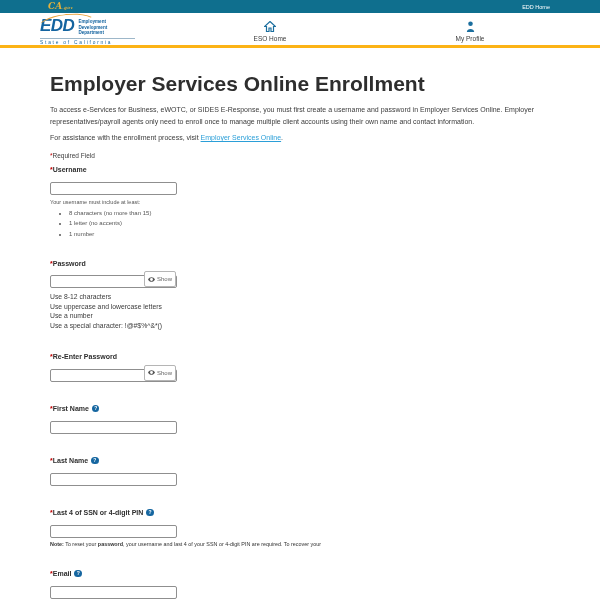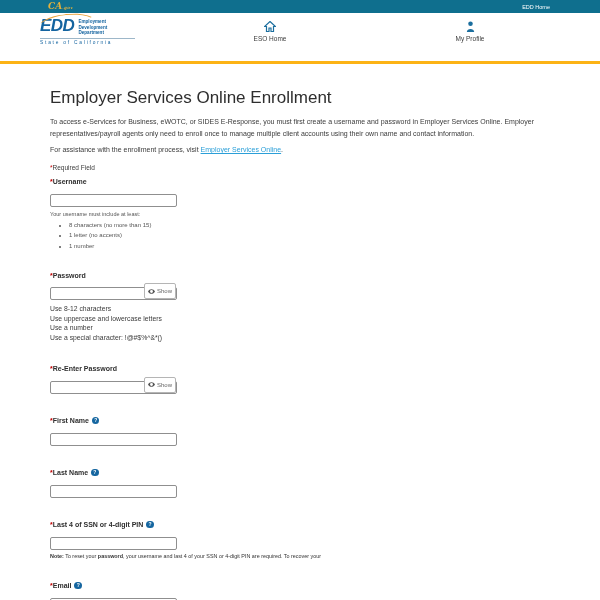--- a/index.html
+++ b/index.html
@@ -8,21 +8,21 @@
 
   
   .topbar { height:13px; background:#0f6f8e; display:flex; align-items:center;
     justify-content:space-between; padding:0 50px 0 48px; }
   .ca-logo { font-family:"DejaVu Serif", serif; font-style:italic; font-weight:bold;
     color:#e3b23e; font-size:9px; line-height:9px; }
   .ca-logo .gov { font-size:4px; font-style:italic; letter-spacing:.5px; }
   .topbar-link { color:#ffffff; font-size:5.5px; text-decoration:none; }
 
   
-  .header { height:48px; background:#fff; position:relative;border-radius:11px; }
+  .header { height:32px; background:#fff; position:relative;border-radius:11px; }
   .edd-logo { position:absolute; left:40px; top:4px; width:95px; }
   .edd-row { display:flex; align-items:flex-start; position:relative; }
   .edd-acronym { font-size:17px; font-weight:bold; font-style:italic;
     color:#1464a0; line-height:18px; letter-spacing:-.5px; }
   .edd-dept { margin-left:4px; font-size:4.6px; font-weight:bold; color:#1464a0;
     line-height:5.6px; padding-top:2px; }
   .edd-swoosh { position:absolute; left:-4px; top:-3px; width:62px; height:26px;
     border:1.4px solid transparent; border-top-color:#e8a33d; border-radius:50%;
     transform:rotate(-6deg); pointer-events:none; }
   .edd-state { margin-top:2px; border-top:.8px solid #9db7c9; padding-top:1.5px;
@@ -31,21 +31,21 @@
     cursor:pointer; }
   .nav-eso { left:235px; }
   .nav-profile { left:435px; }
   .nav-icon { display:block; margin:0 auto 3px; }
   .nav-label { font-size:6.5px; color:#3b3b3b; }
 
   .divider { height:3px; background:#fcb316; }
 
   
   .content { padding:24px 40px 0 50px; }
-  h1 { font-size:17px; font-weight:400; color:#2e2e2e; margin:0 0 8px; }
+  h1 { font-size:21px; font-weight:700; color:#2e2e2e; margin:0 0 8px; }
   .intro { font-size:7px; line-height:11.5px; color:#3b3b3b; width:512px; margin:0 0 7px; }
   .assist { font-size:7px; margin:0 0 11px; }
   .link { color:#2b9fd8; text-decoration:underline; cursor:pointer; }
   .required-note { font-size:6.5px; margin:0 0 7px; }
   .req-star { color:#bf0000; }
 
   .group { margin-top:23px; }
   .group.first { margin-top:0; }
   .field-label { font-size:7px; font-weight:bold; color:#2e2e2e; margin-bottom:3.5px;
     display:flex; align-items:center; gap:3px; }

